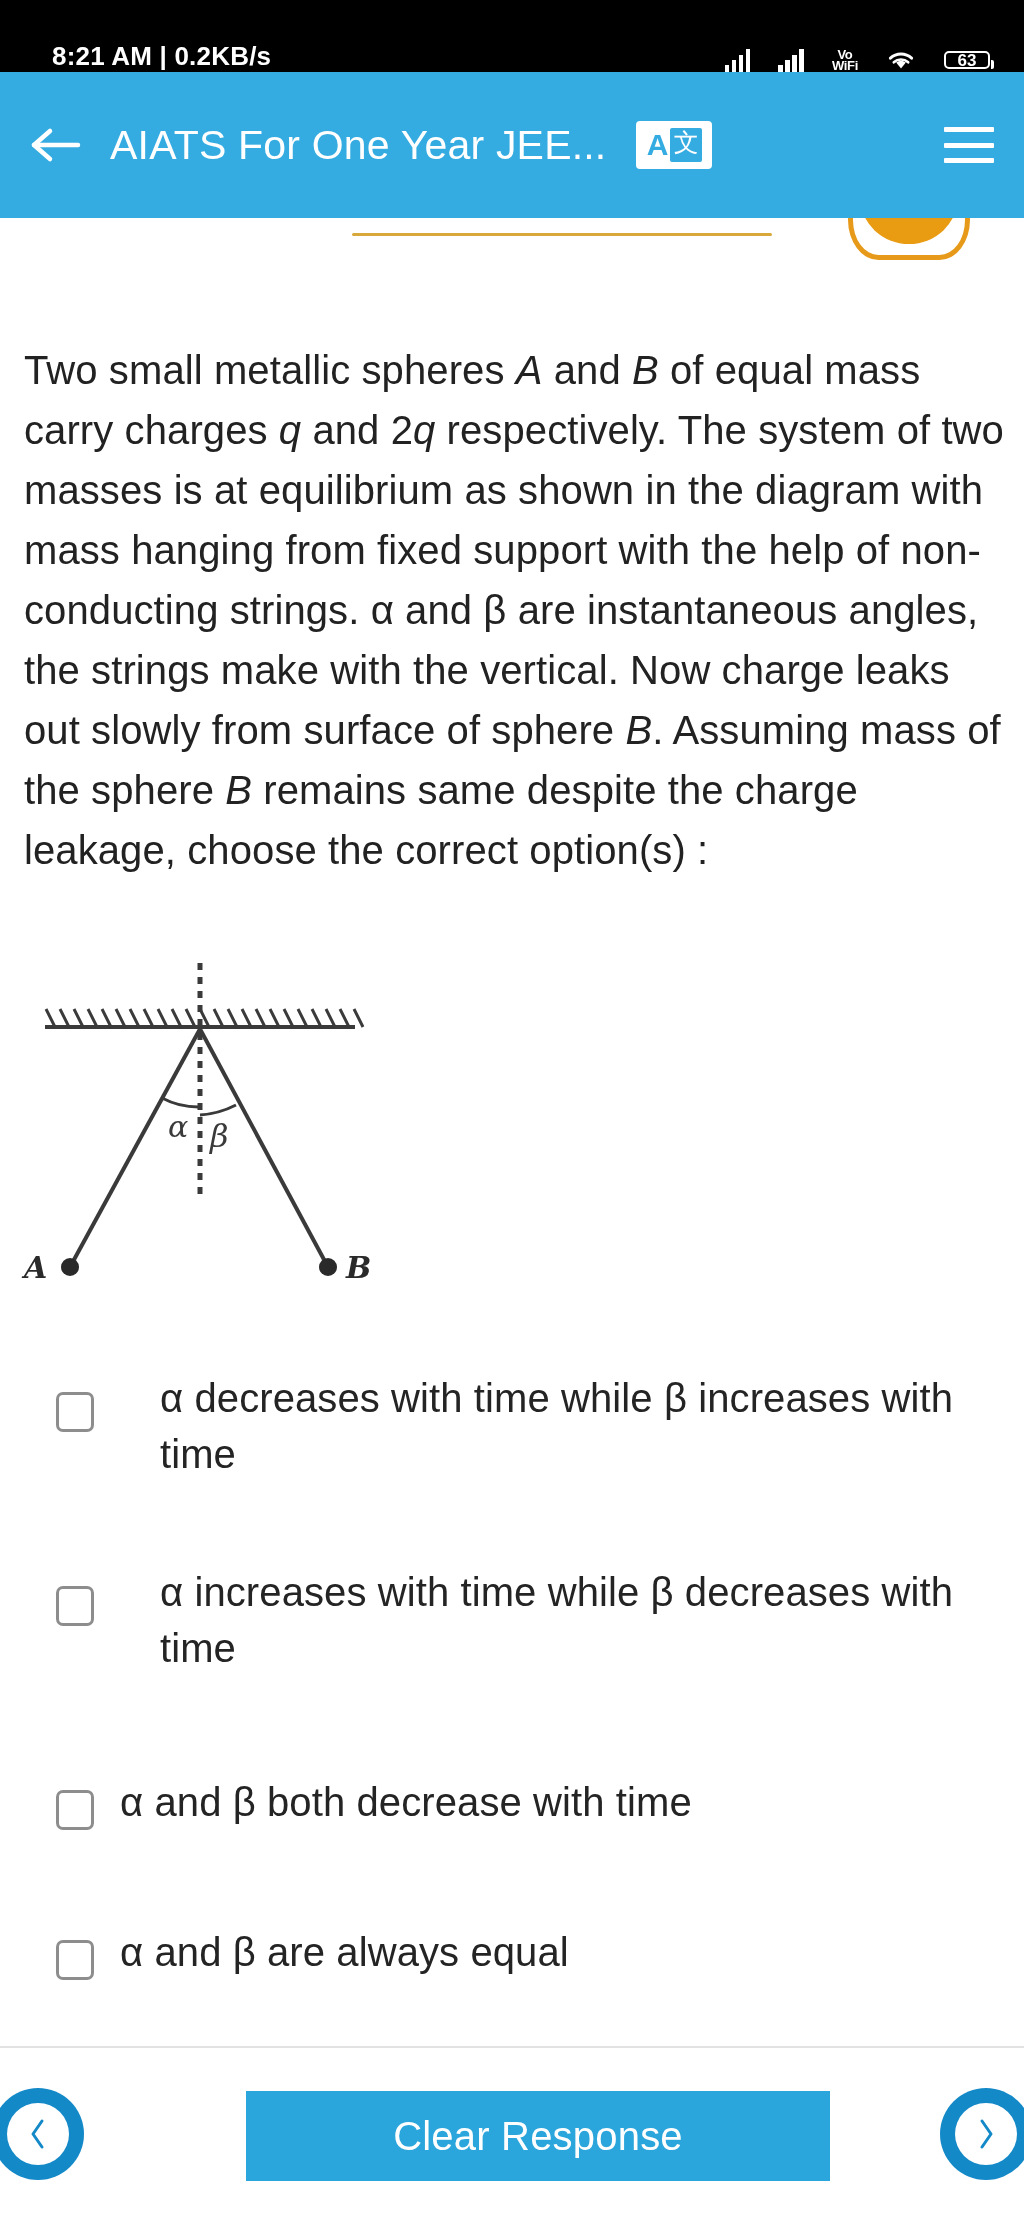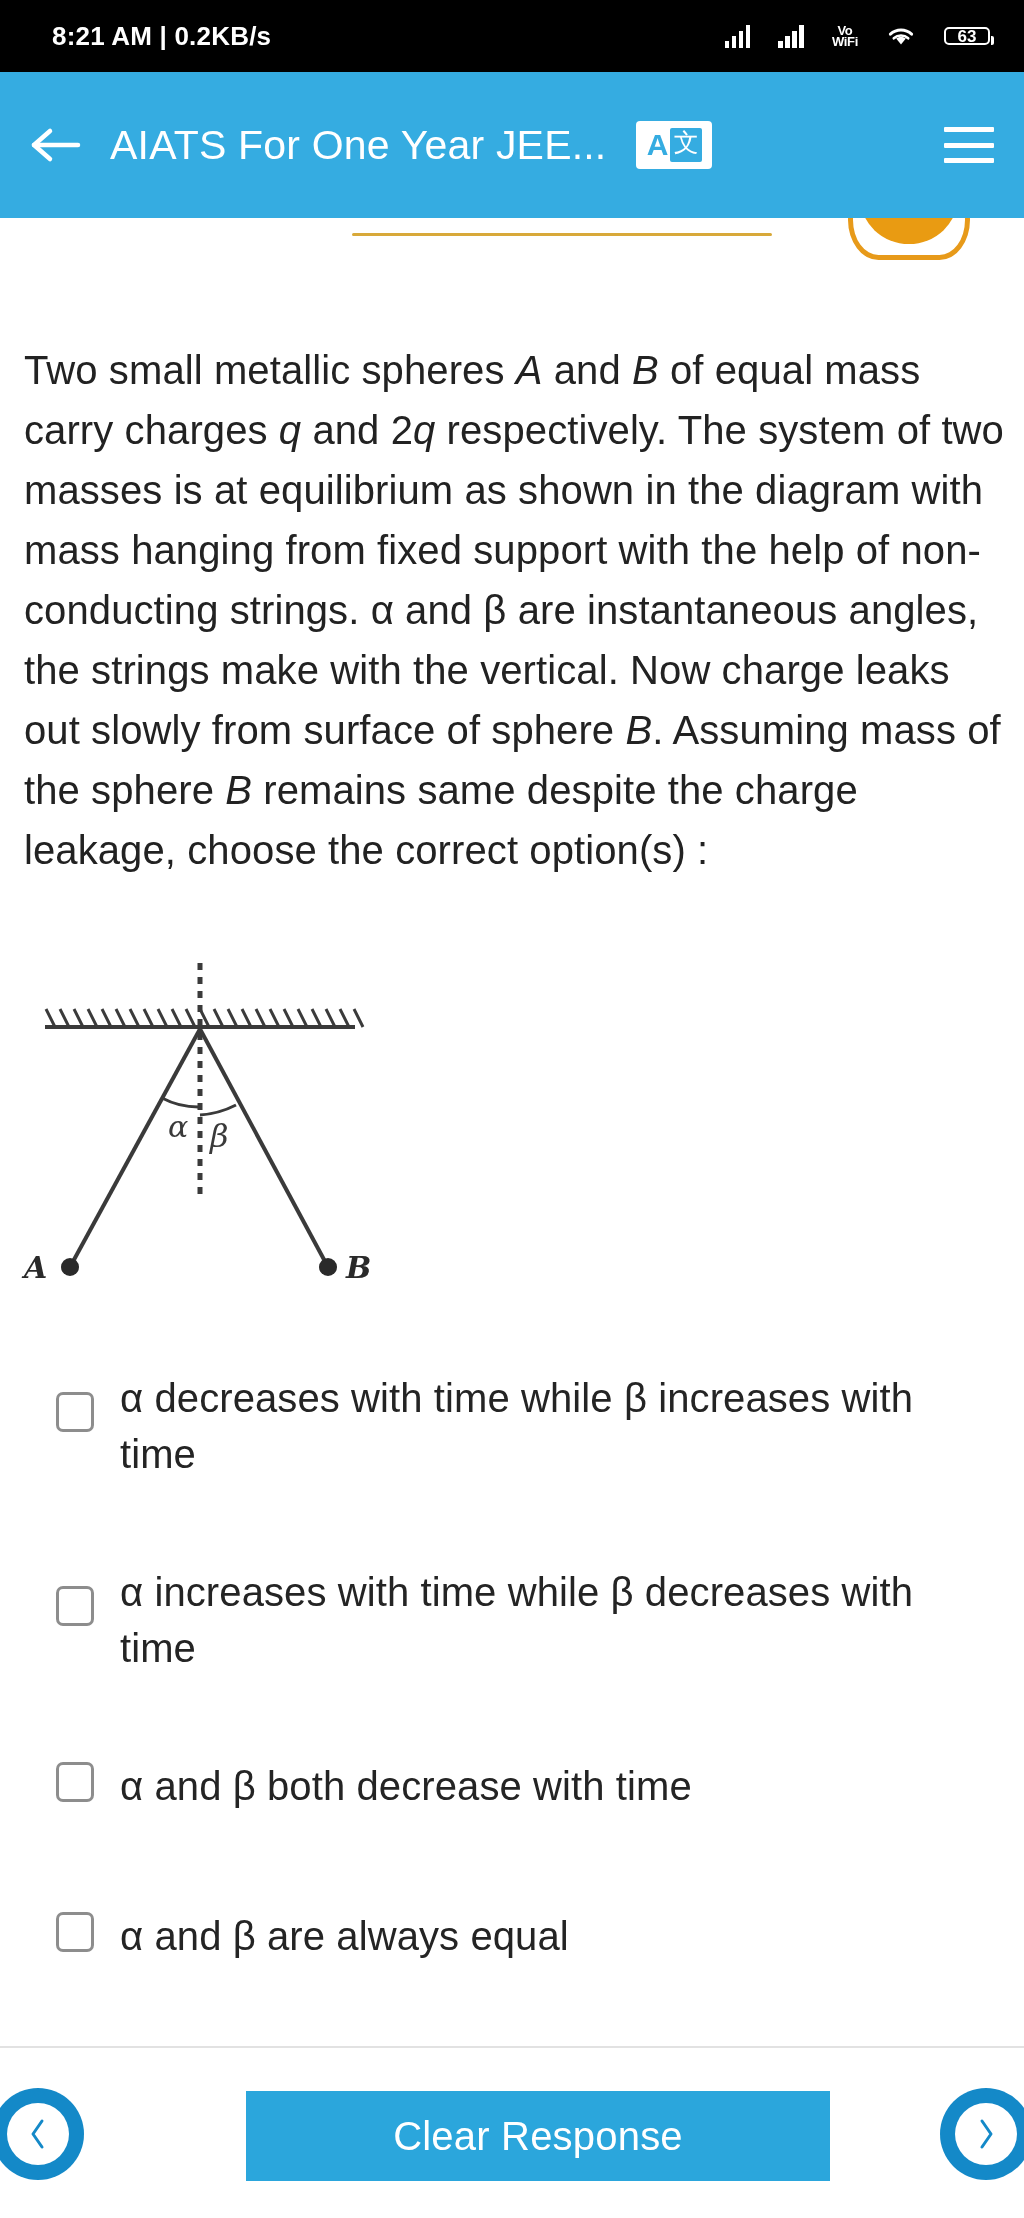--- a/index.html
+++ b/index.html
@@ -15,21 +15,21 @@
     width: 1024px;
     height: 2218px;
     background: #ffffff;
   }
 
   
   .status-bar {
     position: absolute; left: 0; top: 0;
     width: 1024px; height: 72px;
     background: #000000;
-    display: flex; align-items: center;
+    display: flex; align-items: flex-end;
     justify-content: space-between;
     padding: 0 34px 0 52px;
   }
   .status-left {
     color: #ffffff;
     font-size: 26px;
     font-weight: bold;
     letter-spacing: 0.2px;
     white-space: nowrap;
   }
@@ -150,22 +150,22 @@
   
   .options {
     position: absolute; left: 0; top: 1370px;
     width: 1024px;
   }
   .option-row {
     display: flex; align-items: flex-start;
     padding: 0 40px 0 56px;
     cursor: pointer;
   }
-  .option-row.tall  { min-height: 132px; margin-bottom: 62px; }
-  .option-row.short { min-height: 72px;  margin-bottom: 78px; }
+  .option-row.tall  { min-height: 132px; margin-bottom: 62px; gap: 40px; }
+  .option-row.short { min-height: 72px;  margin-bottom: 78px; align-items: flex-end; }
   .checkbox {
     width: 38px; height: 40px;
     border: 3px solid #8d8d8d;
     border-radius: 7px;
     background: #ffffff;
     flex: none;
     margin-top: 22px;
   }
   .option-row.short .checkbox { margin-top: 4px; }
   .option-label {

